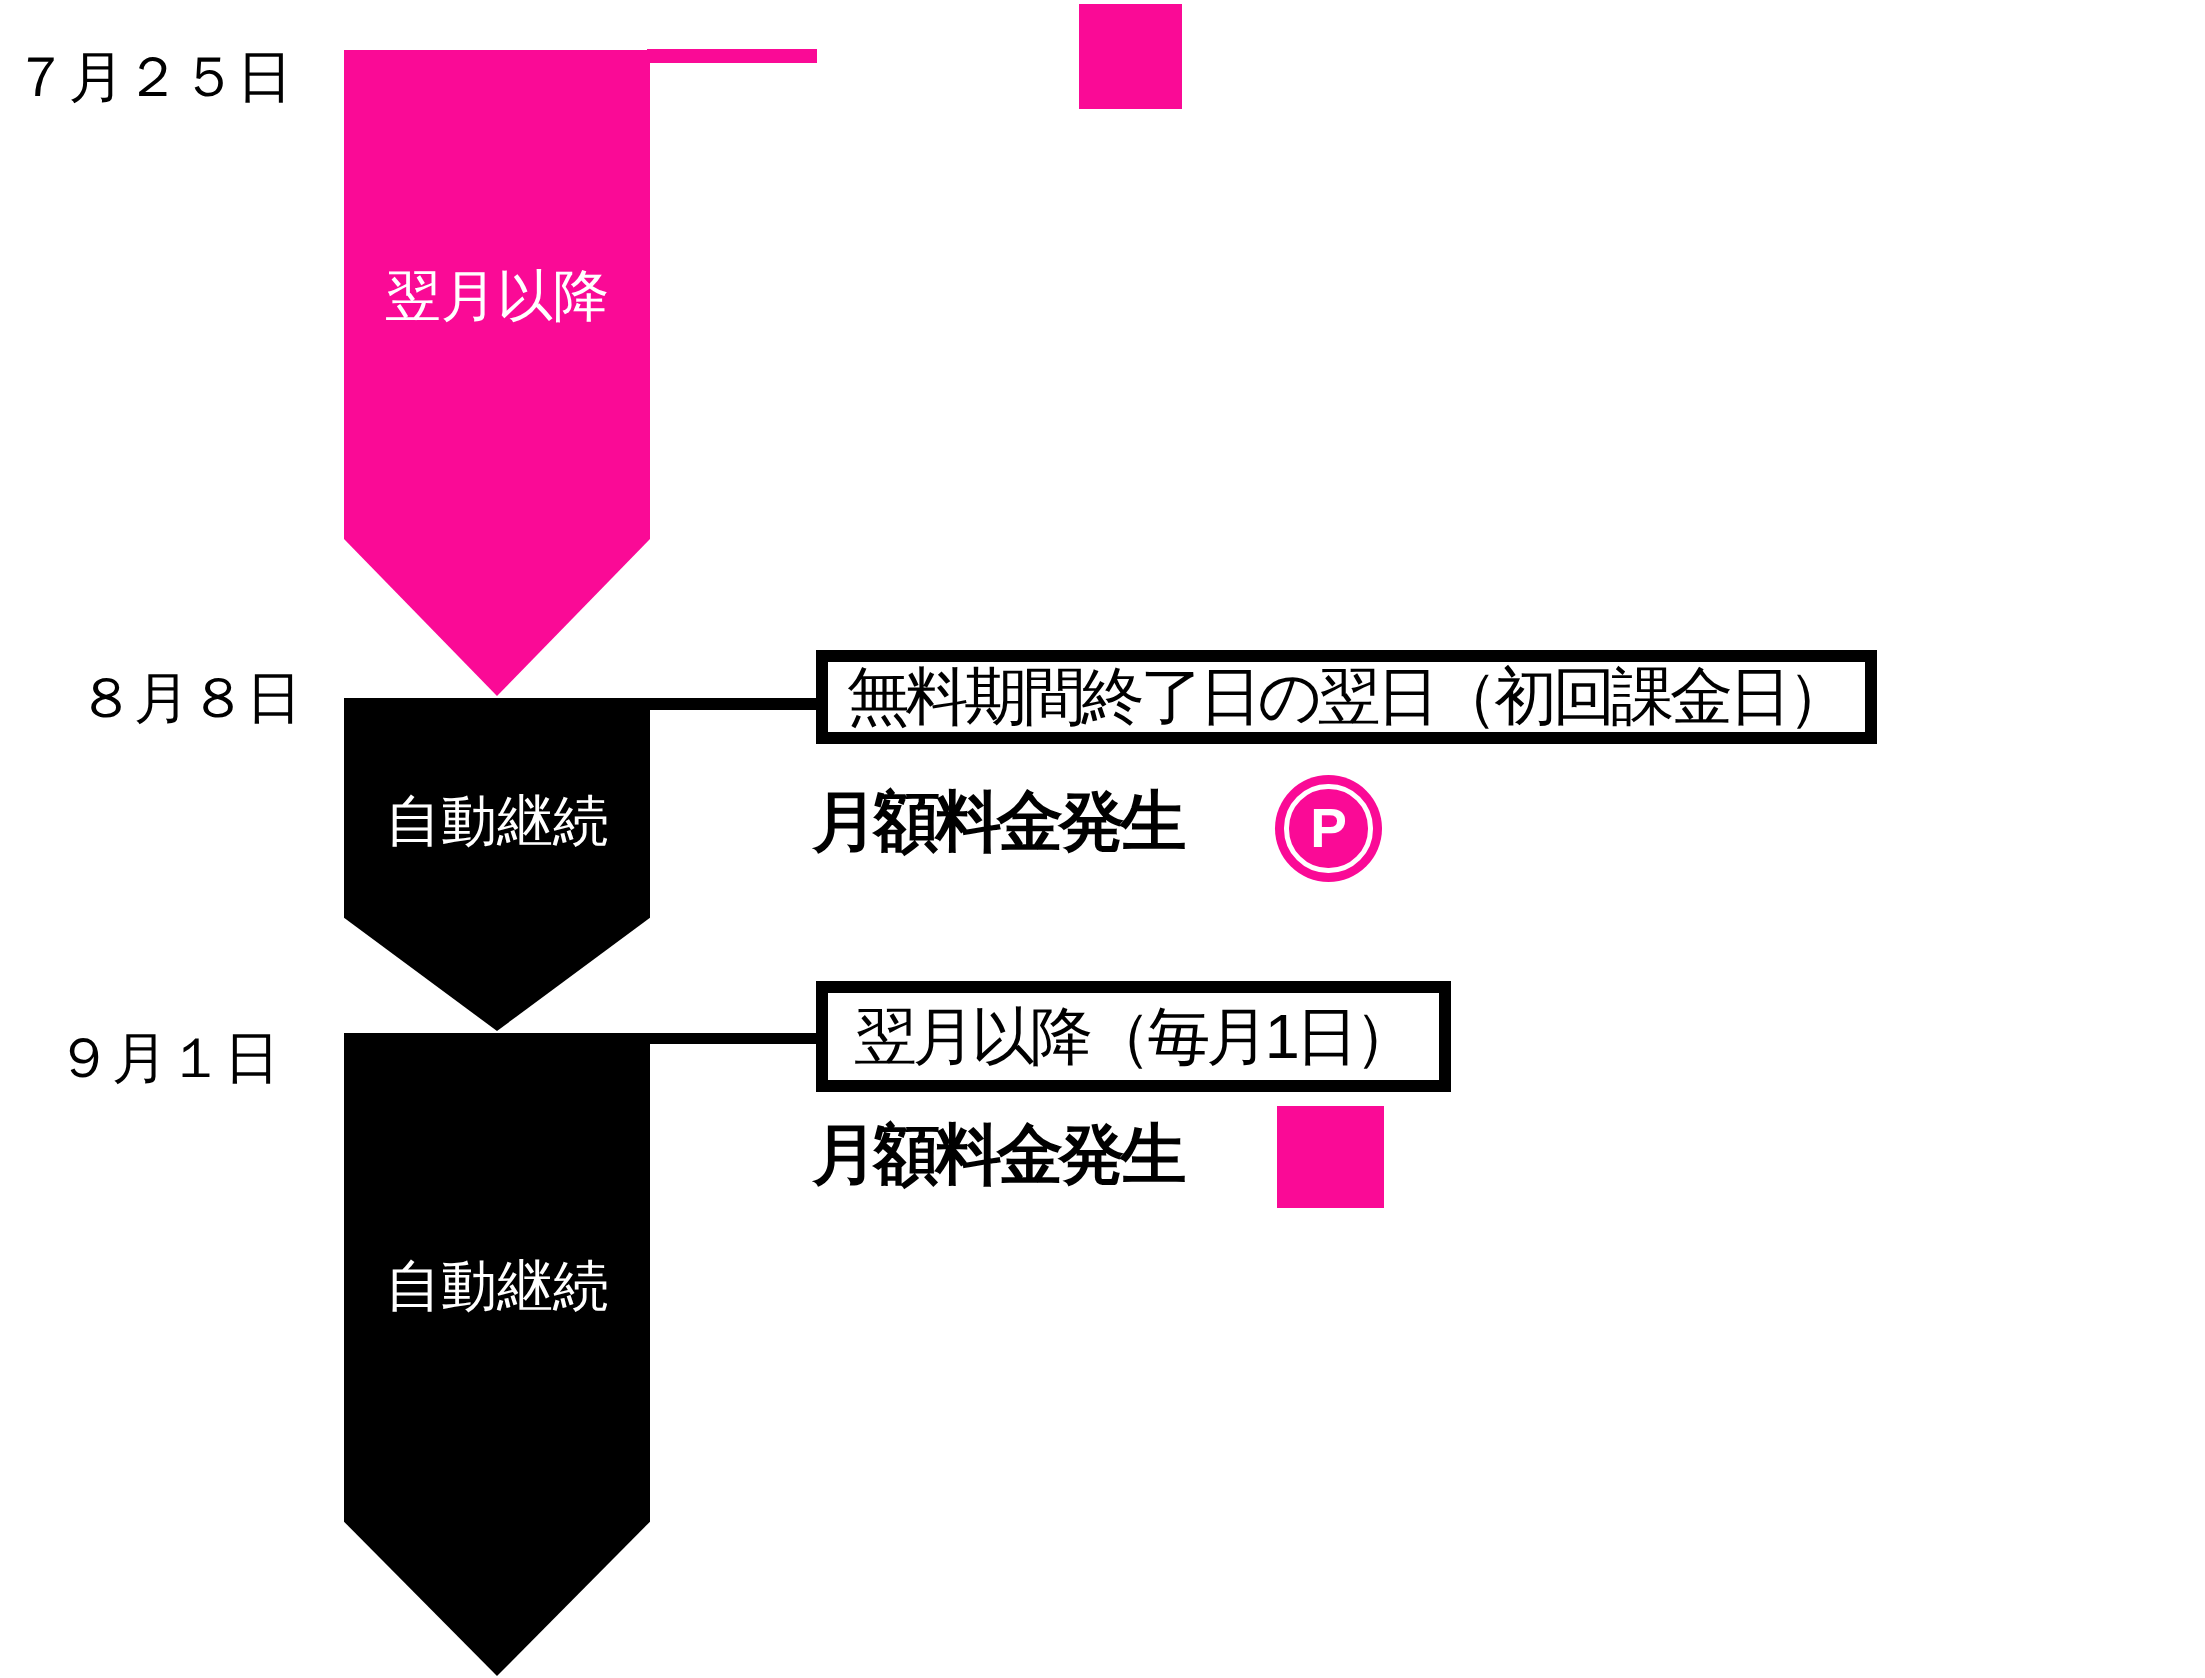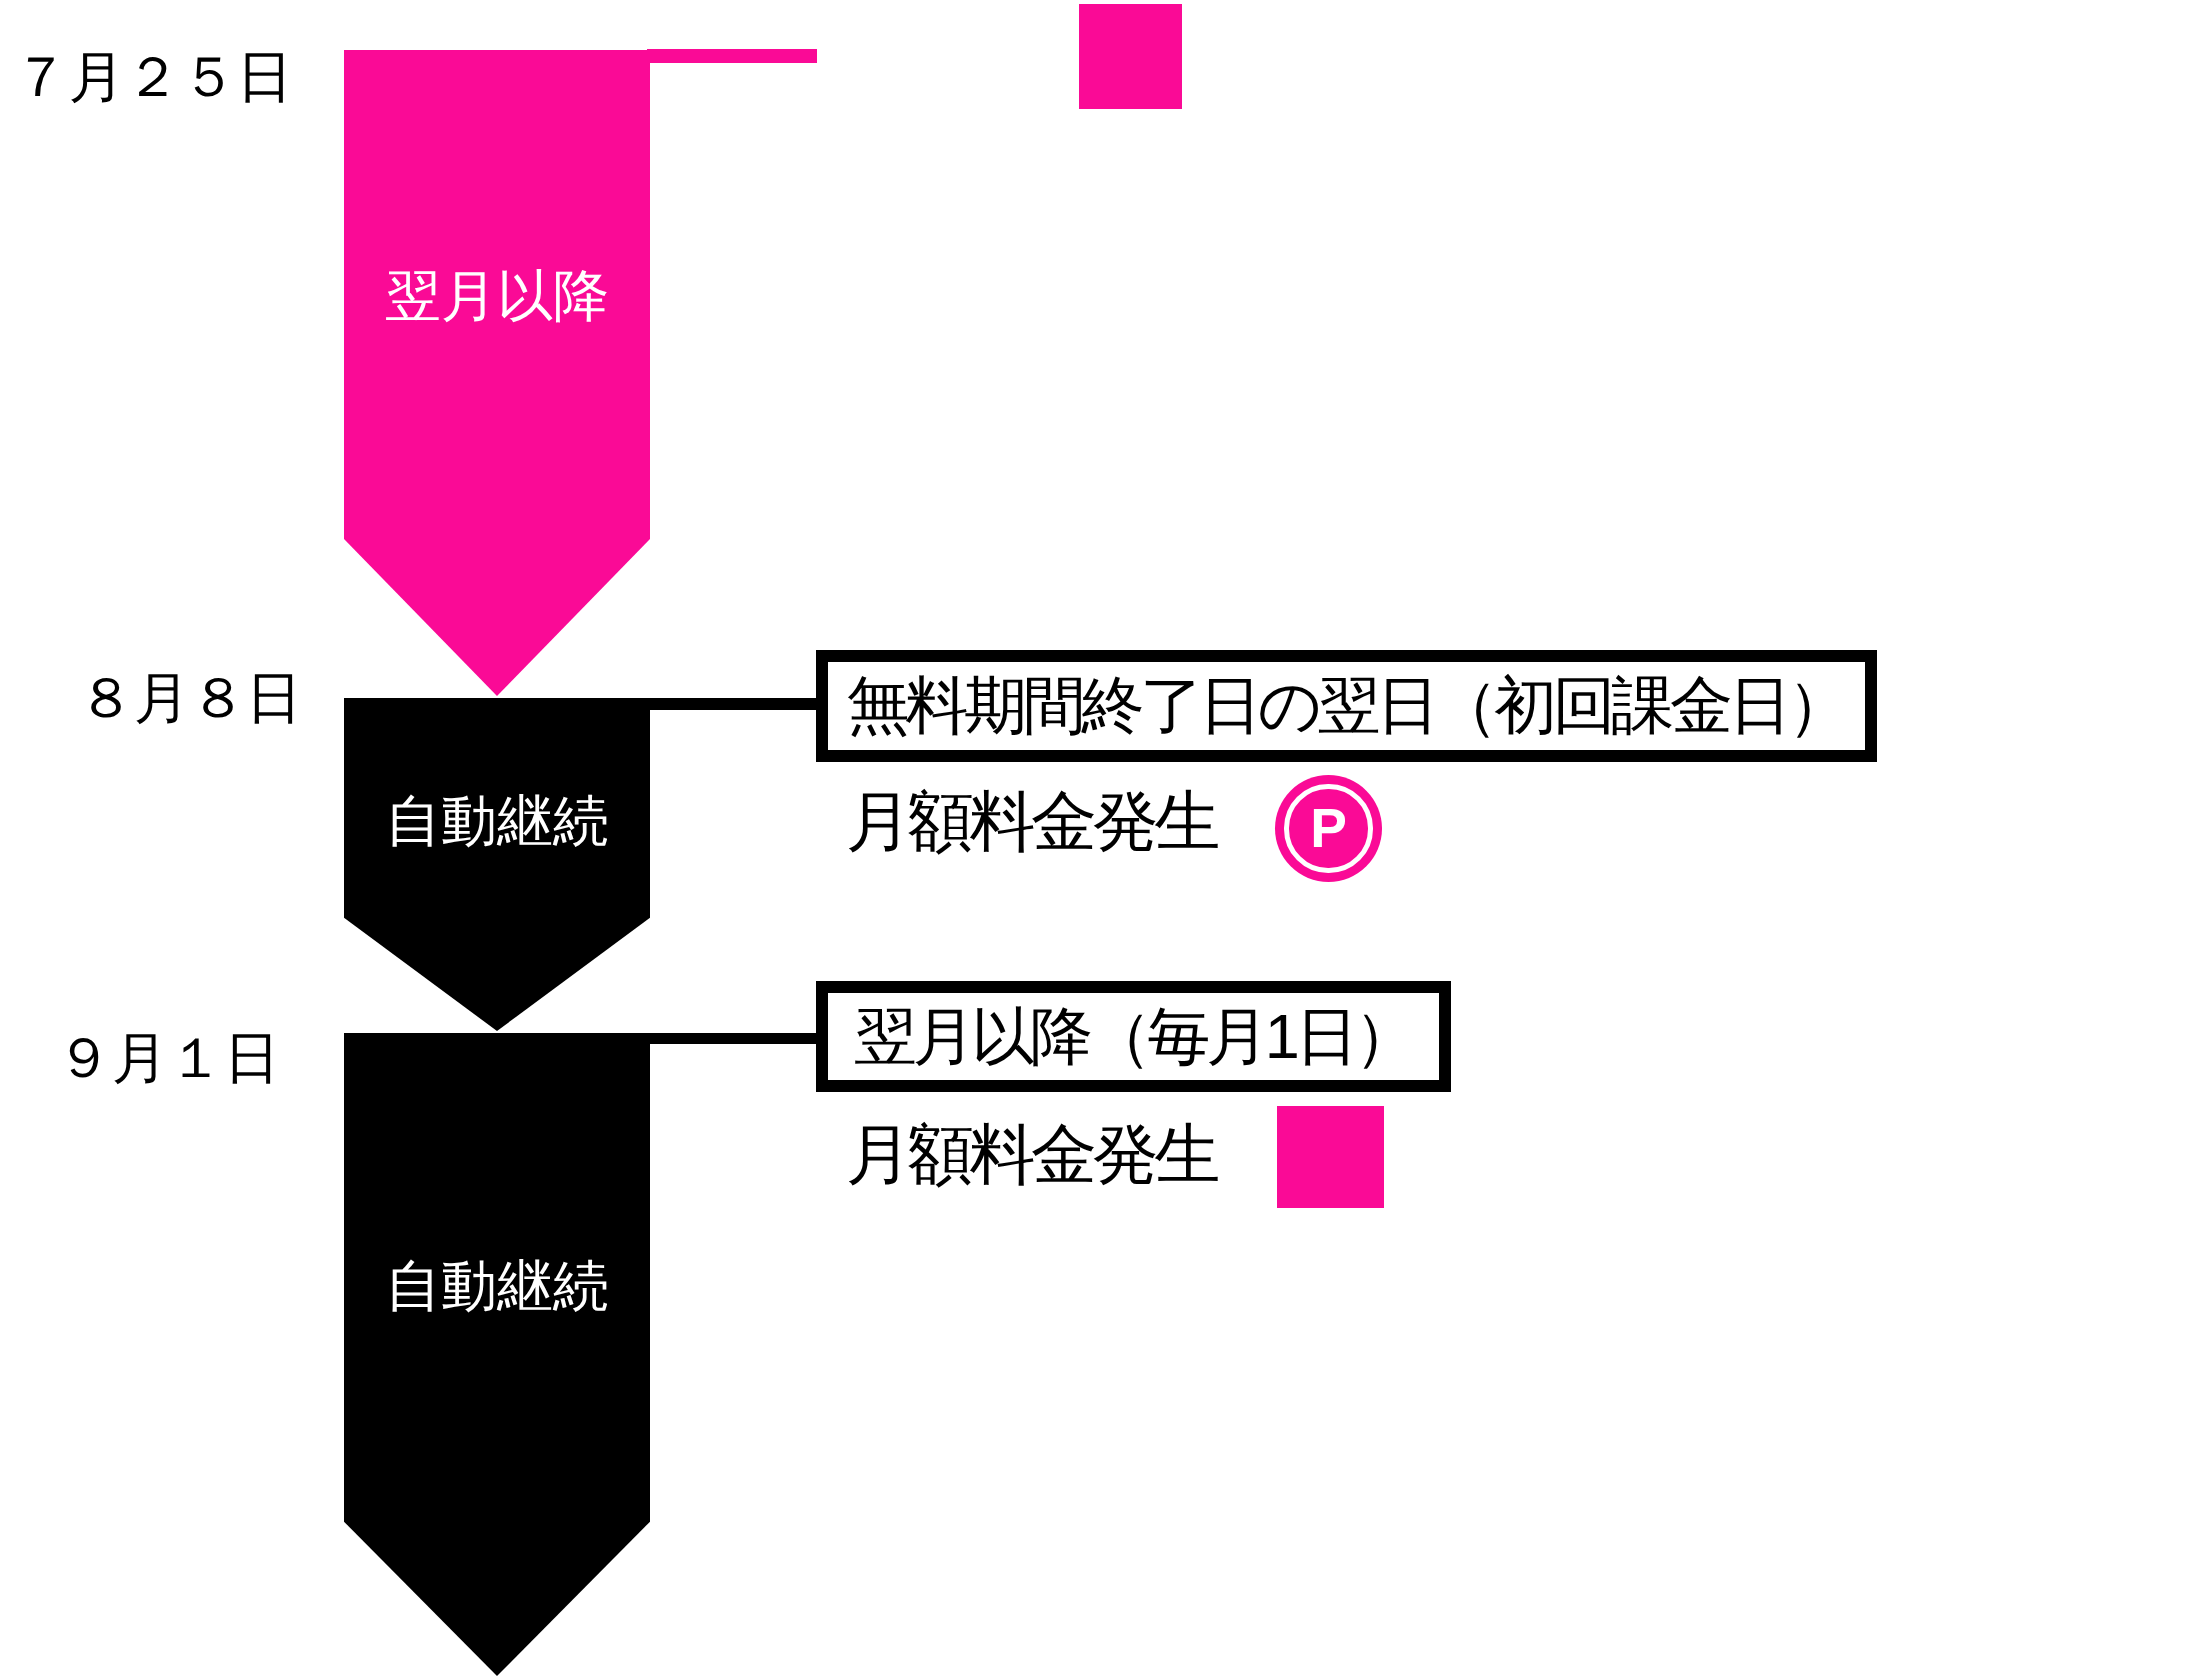--- a/index.html
+++ b/index.html
@@ -48,31 +48,31 @@
   .event-box{
     position:absolute;background:#fff;box-sizing:border-box;
     display:flex;align-items:center;justify-content:center;
     font-weight:500;white-space:nowrap;
   }
   #box-registration{
     left:812px;top:6px;width:248px;height:106px;
     border:10.2px solid #fa0a96;font-size:61px;letter-spacing:-1.7px;
   }
   #box-first-billing{
-    left:816px;top:650px;width:1061px;height:112px;
+    left:816px;top:650px;width:1061px;height:94px;
     border:12.8px solid #000;font-size:63px;letter-spacing:-4.3px;
   }
   #box-monthly{
     left:816px;top:981px;width:635px;height:111px;
     border:12.8px solid #000;font-size:63px;letter-spacing:-4.3px;
   }
 
   
   .fee-row{
-    position:absolute;left:846px;font-size:66px;font-weight:400;
+    position:absolute;left:812px;font-size:66px;font-weight:700;
     letter-spacing:-4.3px;line-height:66px;color:#000;white-space:nowrap;
   }
   #fee-row-1{top:788px;}
   #fee-row-2{top:1121px;}
 
   
   .pink-square{position:absolute;background:#fa0a96;}
   #square-registration{left:1079px;top:4.3px;width:103px;height:105px;}
   #square-monthly{left:1277px;top:1106px;width:107px;height:102px;}
 

